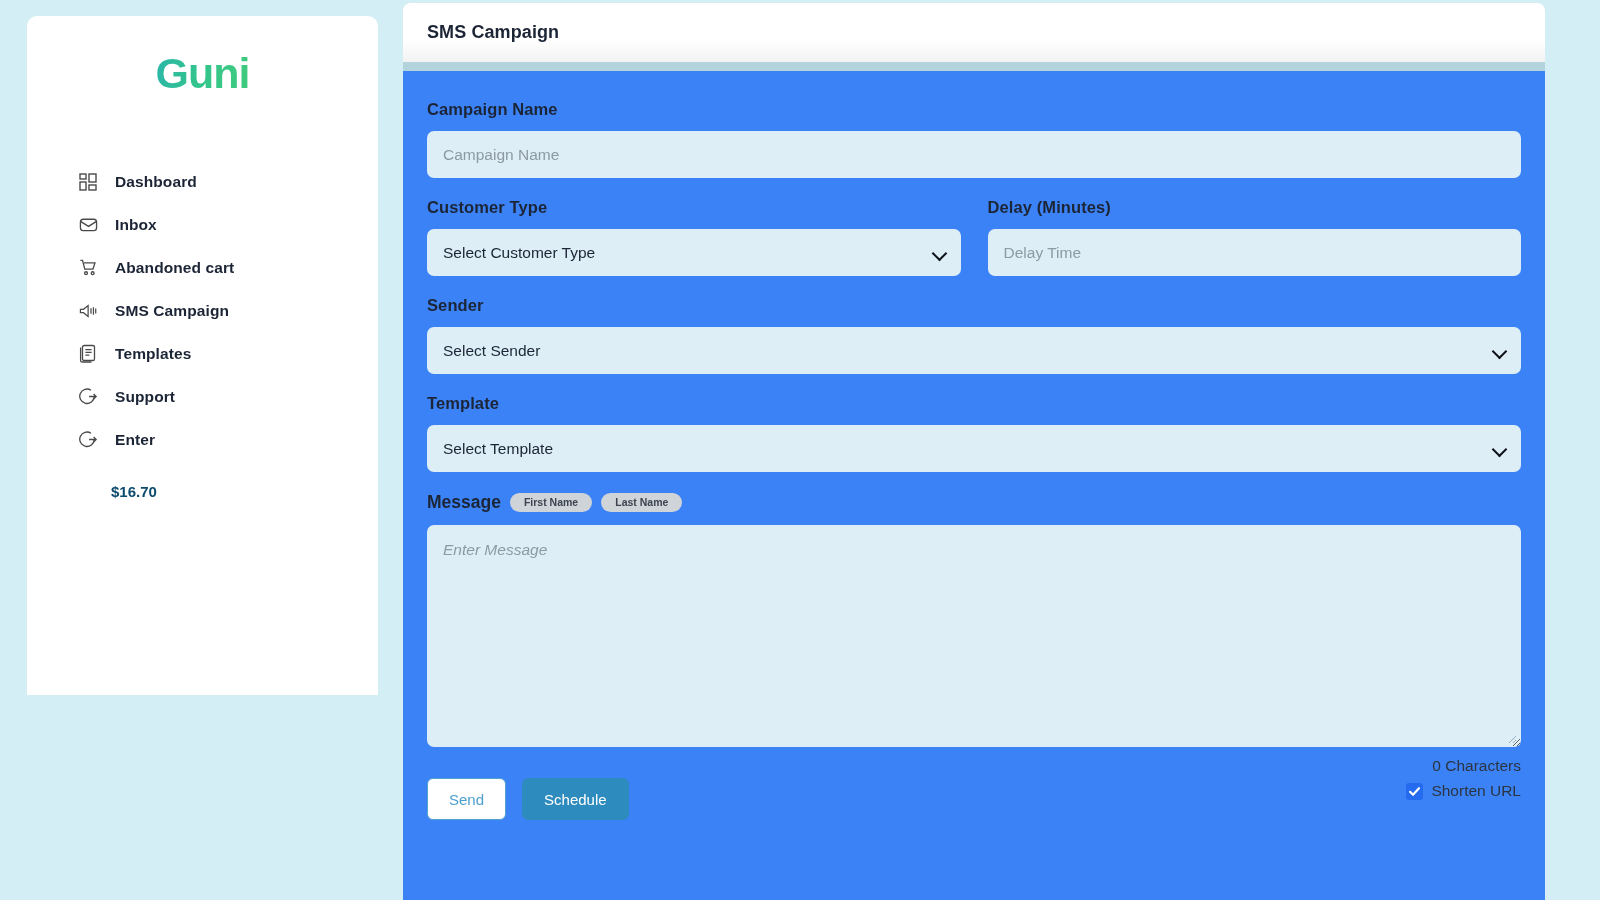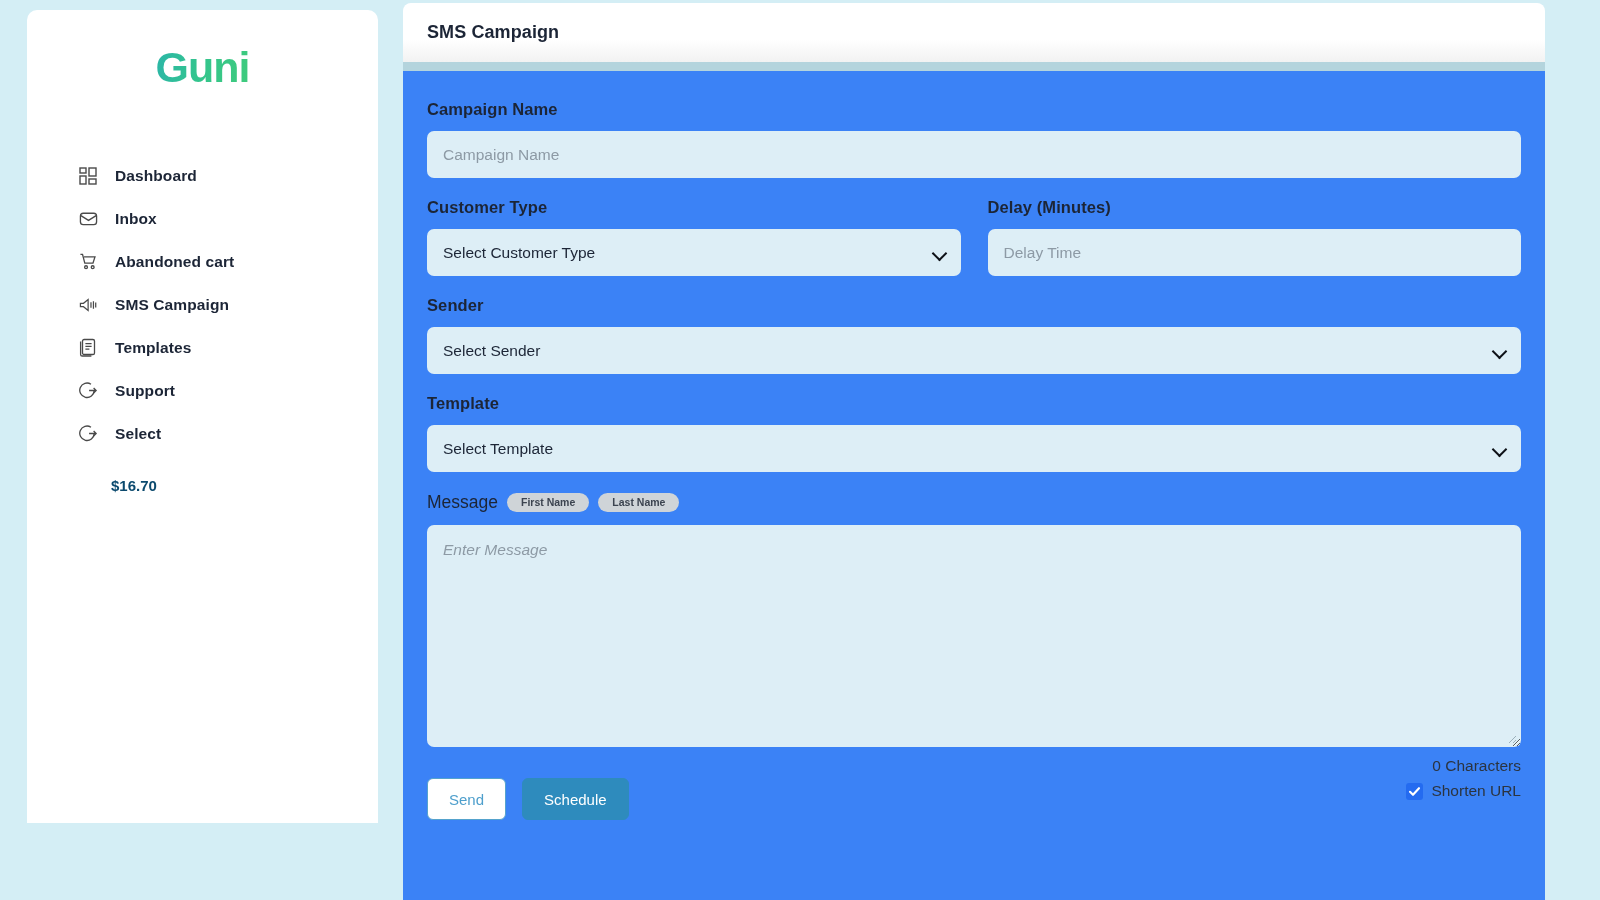--- a/index.html
+++ b/index.html
@@ -18,23 +18,23 @@
     width: 1600px;
     height: 900px;
     display: flex;
     align-items: flex-start;
   }
 
   
   .sidebar {
     position: absolute;
     left: 27px;
-    top: 10px;
+    top: 16px;
     width: 351px;
-    height: 813px;
+    height: 679px;
     background: #ffffff;
     border-radius: 10px 10px 0 0;
     overflow: hidden;
   }
   .logo-wrap {
     height: 118px;
     display: flex;
     align-items: center;
     justify-content: center;
   }
@@ -181,21 +181,21 @@
   .row2 > div { flex: 1 1 0; min-width: 0; }
 
   .msg-head {
     display: flex;
     align-items: center;
     gap: 9px;
     margin-bottom: 12px;
   }
   .msg-title {
     font-size: 17.5px;
-    font-weight: 400;
+    font-weight: 700;
     color: #1c2536;
   }
   .pill {
     background: #cfd4d8;
     color: #3c4450;
     font-size: 10.5px;
     font-weight: 700;
     border-radius: 11px;
     padding: 4px 14px;
     line-height: 1;
@@ -355,21 +355,21 @@
         <span class="nav-label">Support</span>
       </div>
 
       <div class="nav-item">
         <span class="nav-icon">
           <svg width="19" height="19" viewBox="0 0 20 20" fill="none" stroke="currentColor" stroke-width="1.4">
             <path d="M12.6 3.4a7.6 7.6 0 103.4 6.6"></path>
             <path d="M10.6 10h7.2M15.4 7.4l2.6 2.6-2.6 2.6"></path>
           </svg>
         </span>
-        <span class="nav-label">Select</span>
+        <span class="nav-label">Enter</span>
       </div>
 
     </nav>
 
     <div class="balance">$16.70</div>
   </aside>
 
   <section class="main">
     <div class="topbar">
       <div class="topbar-title">SMS Campaign</div>

